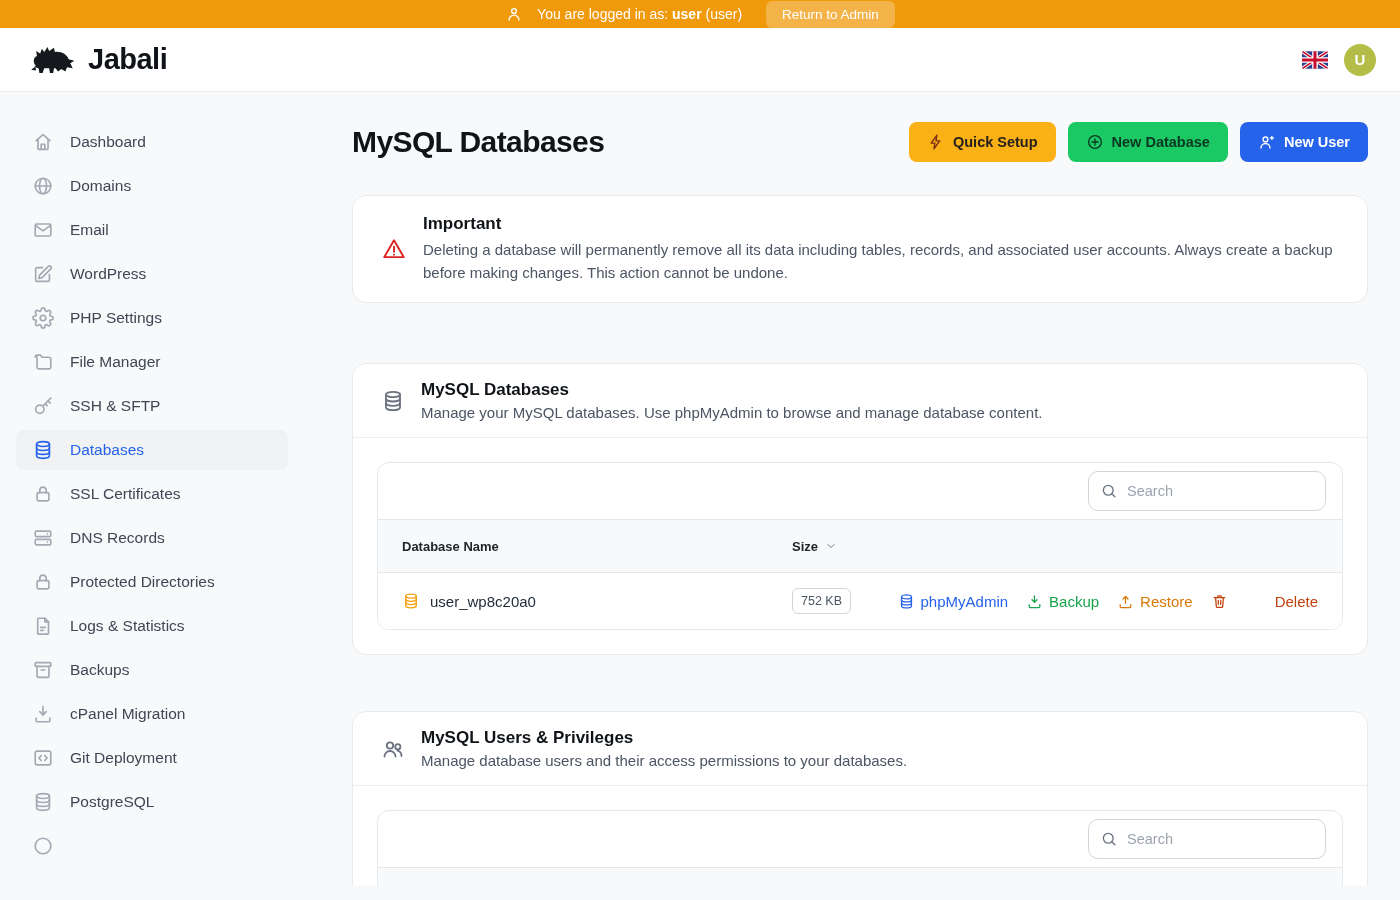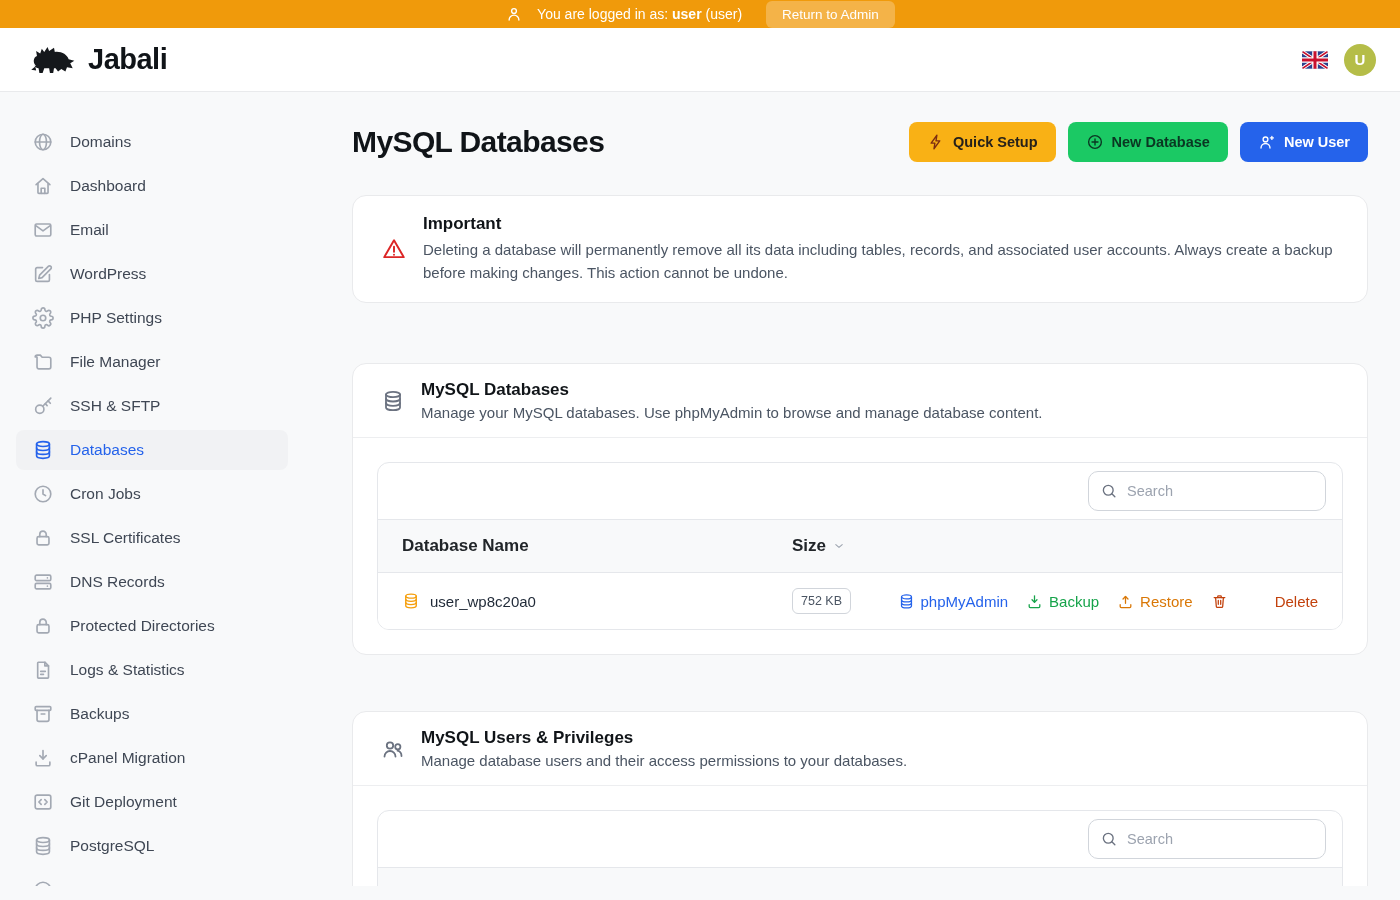--- a/index.html
+++ b/index.html
@@ -101,21 +101,21 @@
     padding:0 12px 0 38px; font-family:inherit; font-size:14.5px; color:#1F2937;
     outline:none; background:#fff;
   }
   .search-box input::placeholder { color:#9CA3AF; }
   .search-icon { position:absolute; left:12px; top:11px; width:18px; height:18px; color:#6B7280; pointer-events:none; }
   .search-icon svg { width:18px; height:18px; }
 
   .thead {
     display:grid; align-items:center; height:54px; padding:0 24px;
     background:#F8F9FA; border-top:1px solid #E5E7EB; border-bottom:1px solid #E5E7EB;
-    font-size:17px; font-weight:700; color:#212529;
+    font-size:13px; font-weight:700; color:#212529;
   }
   .thead.db-grid, .trow.db-grid { grid-template-columns:390px 1fr auto; }
   .thead.user-grid { grid-template-columns:303px 1fr; }
   .th-sort { display:flex; align-items:center; gap:6px; cursor:pointer; }
   .sort-caret { color:#9CA3AF; width:14px; height:14px; }
   .sort-caret svg { width:14px; height:14px; }
 
   .trow { display:grid; align-items:center; height:56px; padding:0 24px; background:#fff; }
   .db-name { display:flex; align-items:center; gap:10px; font-size:15px; color:#1F2937; }
   .db-name .db-ic { color:#F59E0B; width:18px; height:18px; }
@@ -173,36 +173,36 @@
     </span>
     <span class="avatar">U</span>
   </div>
 </div>
 
 <div class="layout">
   <nav class="sidebar" id="sidebar">
       <div class="nav-item">
       <span class="nav-icon">
           <svg viewBox="0 0 24 24" fill="none" stroke="currentColor" stroke-width="1.8" stroke-linecap="round" stroke-linejoin="round">
+            <path d="M4.5 10.5 12 4l7.5 6.5"></path>
+            <path d="M6.5 9.5V19a1 1 0 0 0 1 1h9a1 1 0 0 0 1-1V9.5"></path>
+            <path d="M10 20v-5.5h4V20"></path>
+          </svg>
+        </span>
+      <span class="nav-label">Dashboard</span>
+    </div>
+      <div class="nav-item">
+      <span class="nav-icon">
+          <svg viewBox="0 0 24 24" fill="none" stroke="currentColor" stroke-width="1.8" stroke-linecap="round" stroke-linejoin="round">
             <circle cx="12" cy="12" r="8.5"></circle>
             <ellipse cx="12" cy="12" rx="3.8" ry="8.5"></ellipse>
             <path d="M3.5 12h17"></path>
           </svg>
         </span>
       <span class="nav-label">Domains</span>
-    </div>
-      <div class="nav-item">
-      <span class="nav-icon">
-          <svg viewBox="0 0 24 24" fill="none" stroke="currentColor" stroke-width="1.8" stroke-linecap="round" stroke-linejoin="round">
-            <path d="M4.5 10.5 12 4l7.5 6.5"></path>
-            <path d="M6.5 9.5V19a1 1 0 0 0 1 1h9a1 1 0 0 0 1-1V9.5"></path>
-            <path d="M10 20v-5.5h4V20"></path>
-          </svg>
-        </span>
-      <span class="nav-label">Dashboard</span>
     </div>
       <div class="nav-item">
       <span class="nav-icon">
           <svg viewBox="0 0 24 24" fill="none" stroke="currentColor" stroke-width="1.8" stroke-linecap="round" stroke-linejoin="round">
             <rect x="3.5" y="5.5" width="17" height="13" rx="1.5"></rect>
             <path d="m4.5 7.5 7.5 5.5 7.5-5.5"></path>
           </svg>
         </span>
       <span class="nav-label">Email</span>
     </div>
@@ -246,29 +246,20 @@
       <div class="nav-item active">
       <span class="nav-icon">
           <svg viewBox="0 0 24 24" fill="none" stroke="currentColor" stroke-width="1.8" stroke-linecap="round" stroke-linejoin="round">
             <ellipse cx="12" cy="5.5" rx="7" ry="2.7"></ellipse>
             <path d="M5 5.5v4.3c0 1.5 3.1 2.7 7 2.7s7-1.2 7-2.7V5.5"></path>
             <path d="M5 9.8v4.3c0 1.5 3.1 2.7 7 2.7s7-1.2 7-2.7V9.8"></path>
             <path d="M5 14.1v4.3c0 1.5 3.1 2.7 7 2.7s7-1.2 7-2.7v-4.3"></path>
           </svg>
         </span>
       <span class="nav-label">Databases</span>
-    </div>
-      <div class="nav-item">
-      <span class="nav-icon">
-          <svg viewBox="0 0 24 24" fill="none" stroke="currentColor" stroke-width="1.8" stroke-linecap="round" stroke-linejoin="round">
-            <circle cx="12" cy="12" r="8.5"></circle>
-            <path d="M12 7.5V12l2.8 1.8"></path>
-          </svg>
-        </span>
-      <span class="nav-label">Cron Jobs</span>
     </div>
       <div class="nav-item">
       <span class="nav-icon">
           <svg viewBox="0 0 24 24" fill="none" stroke="currentColor" stroke-width="1.8" stroke-linecap="round" stroke-linejoin="round">
             <rect x="5.5" y="10.5" width="13" height="9" rx="1.8"></rect>
             <path d="M8.5 10.5V8a3.5 3.5 0 0 1 7 0v2.5"></path>
           </svg>
         </span>
       <span class="nav-label">SSL Certificates</span>
     </div>

